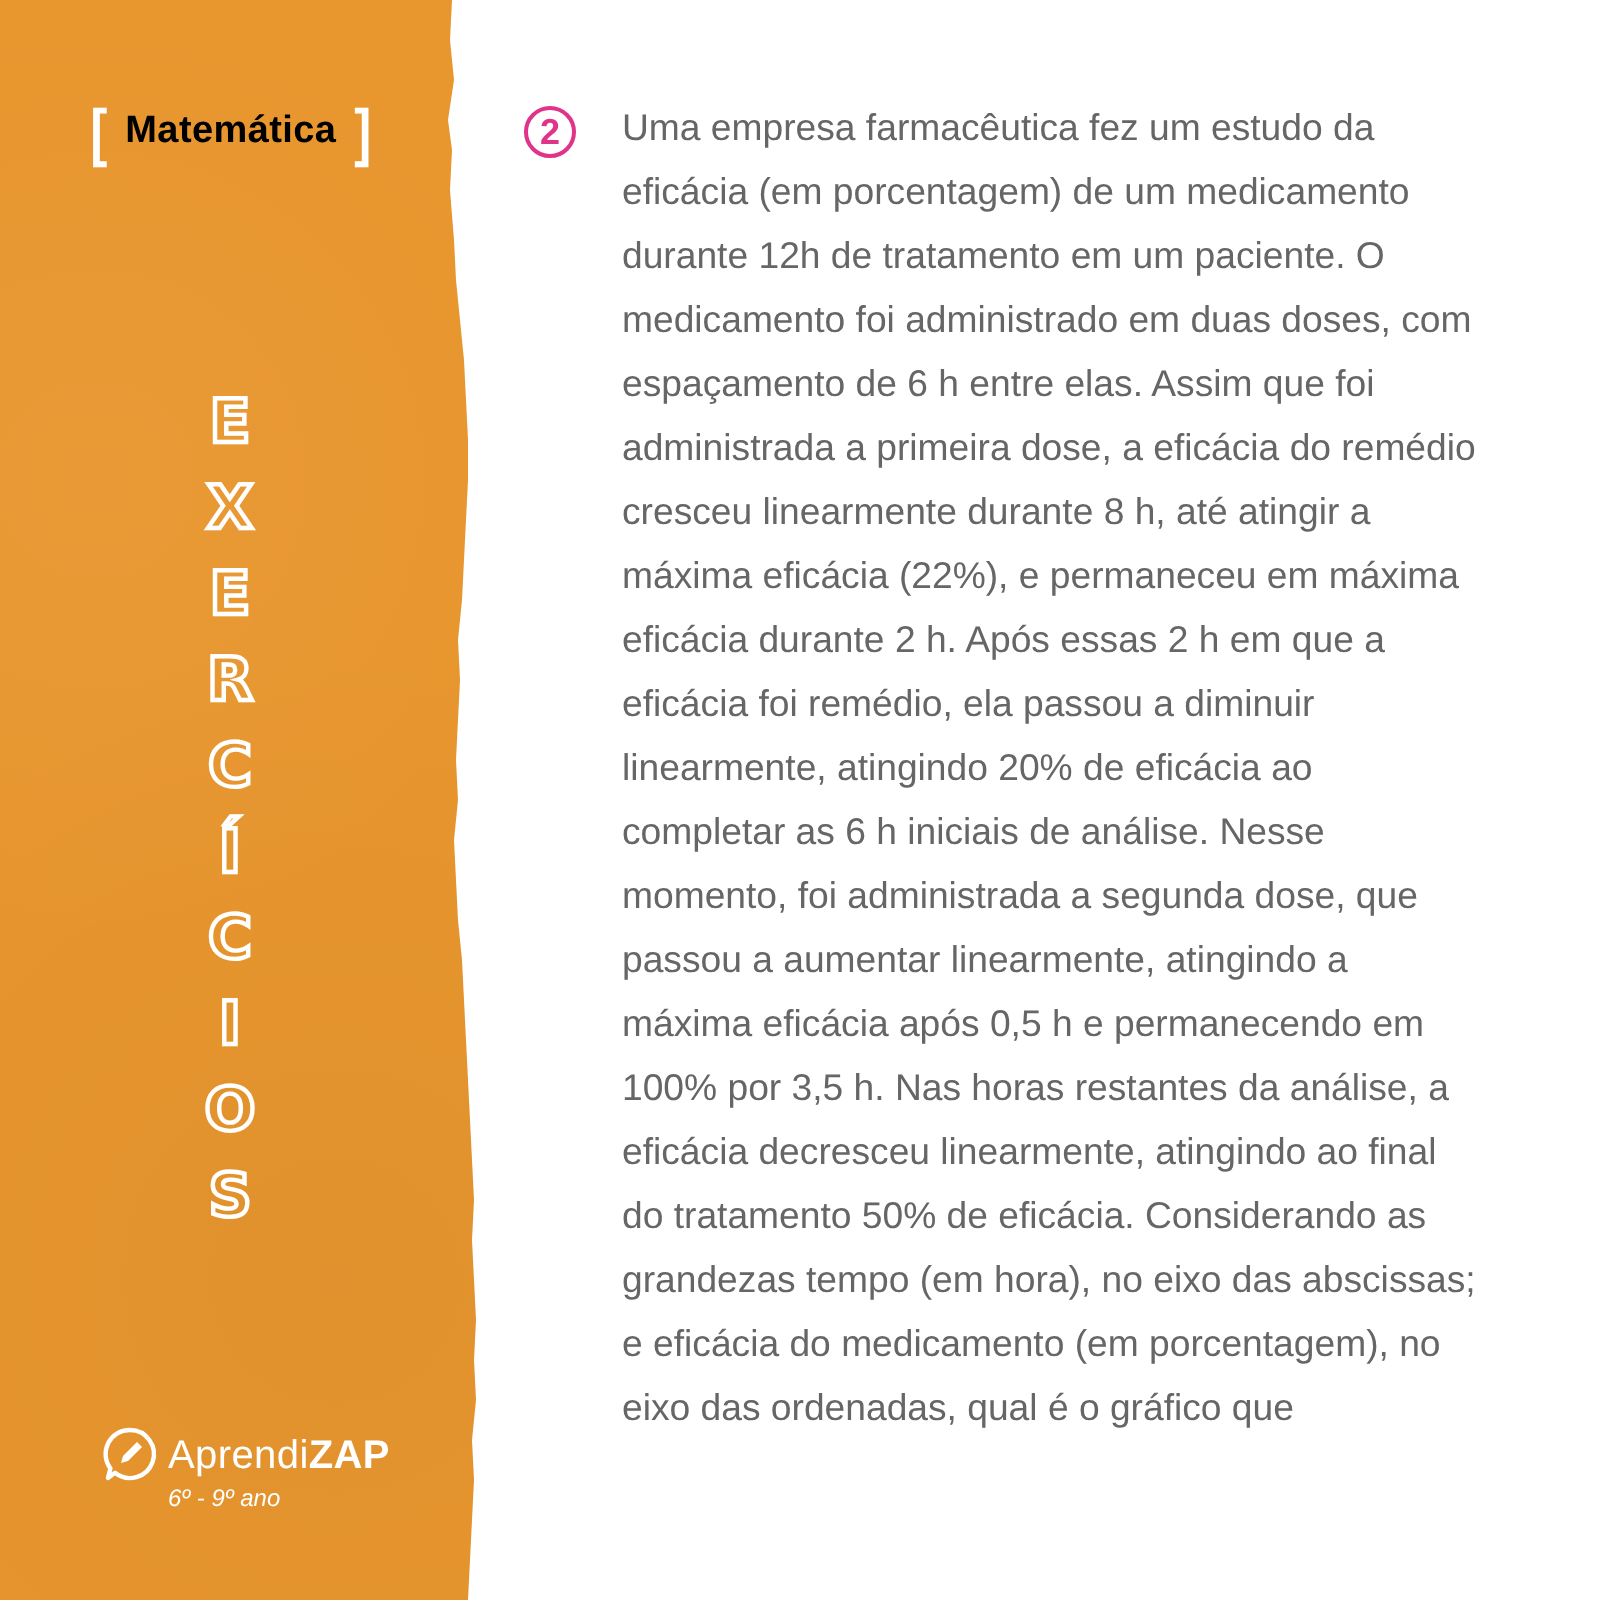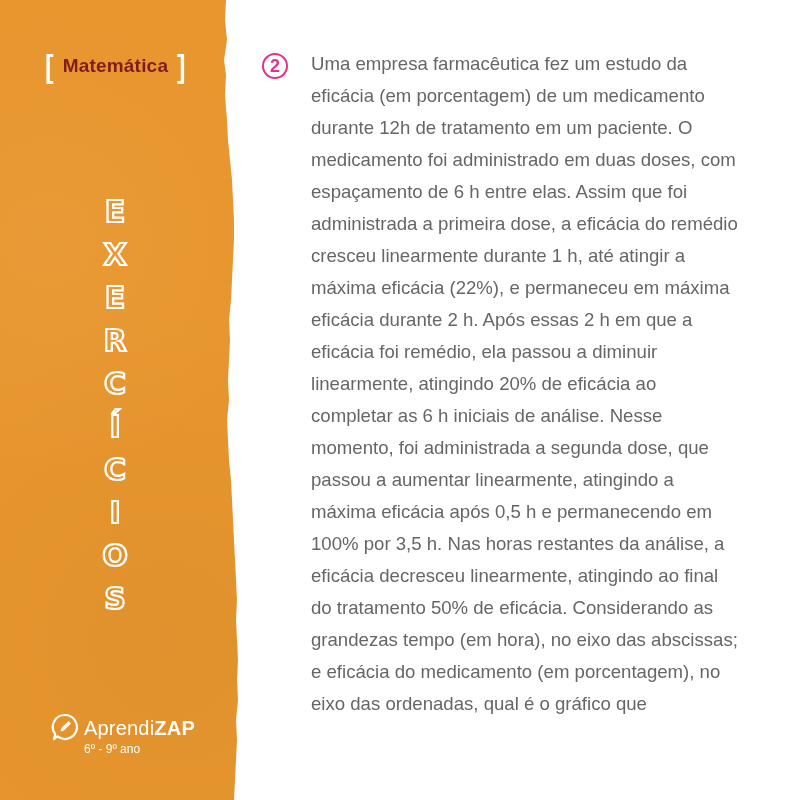--- a/index.html
+++ b/index.html
@@ -29,21 +29,21 @@
     .subject {
       position: absolute; left: 44px; top: 50px;
       display: flex; align-items: center; gap: 6px;
       color: #ffffff;
     }
     .bracket {
       font-size: 32px; font-weight: bold; line-height: 1; color: #ffffff;
       transform: scaleX(0.8);
     }
     .subject-label {
-      font-size: 19px; font-weight: bold; letter-spacing: 0.2px; color: #7f1d1d;
+      font-size: 19px; font-weight: bold; letter-spacing: 0.2px; color: #000000;
       padding: 0 2px;
     }
 
     .vertical-word {
       position: absolute; left: 90px; top: 190px; width: 50px;
       display: flex; flex-direction: column; align-items: center;
     }
     .vertical-word span {
       display: block; height: 43px; line-height: 43px;
       font-size: 30px; font-weight: 900; font-family: "DejaVu Sans", sans-serif;
@@ -54,21 +54,21 @@
 
     .logo {
       position: absolute; left: 50px; top: 712px;
       display: flex; flex-direction: column;
     }
     .logo-row { display: flex; align-items: center; gap: 4px; }
     .logo-icon { width: 30px; height: 32px; }
     .logo-text { font-size: 20px; color: #ffffff; letter-spacing: 0.2px; }
     .logo-text b { font-weight: 900; }
     .logo-sub {
-      font-size: 12px; color: #ffffff; margin-left: 34px; margin-top: -2px;
+      font-size: 12px; font-style: italic; color: #ffffff; margin-left: 34px; margin-top: -2px;
     }
 
     .question-number {
       position: absolute; left: 262px; top: 53px;
       width: 26px; height: 26px; border-radius: 50%;
       border: 2px solid #E0338A; color: #E0338A;
       font-size: 18px; font-weight: bold; line-height: 22px; text-align: center;
       font-family: "Liberation Sans", sans-serif;
     }
 
@@ -118,21 +118,21 @@
 
 <div class="question-number">2</div>
 
 <div class="question-text">
   <span class="line">Uma empresa farmacêutica fez um estudo da</span>
   <span class="line">eficácia (em porcentagem) de um medicamento</span>
   <span class="line">durante 12h de tratamento em um paciente. O</span>
   <span class="line">medicamento foi administrado em duas doses, com</span>
   <span class="line">espaçamento de 6 h entre elas. Assim que foi</span>
   <span class="line">administrada a primeira dose, a eficácia do remédio</span>
-  <span class="line">cresceu linearmente durante 1 h, até atingir a</span>
+  <span class="line">cresceu linearmente durante 8 h, até atingir a</span>
   <span class="line">máxima eficácia (22%), e permaneceu em máxima</span>
   <span class="line">eficácia durante 2 h. Após essas 2 h em que a</span>
   <span class="line">eficácia foi remédio, ela passou a diminuir</span>
   <span class="line">linearmente, atingindo 20% de eficácia ao</span>
   <span class="line">completar as 6 h iniciais de análise. Nesse</span>
   <span class="line">momento, foi administrada a segunda dose, que</span>
   <span class="line">passou a aumentar linearmente, atingindo a</span>
   <span class="line">máxima eficácia após 0,5 h e permanecendo em</span>
   <span class="line">100% por 3,5 h. Nas horas restantes da análise, a</span>
   <span class="line">eficácia decresceu linearmente, atingindo ao final</span>

